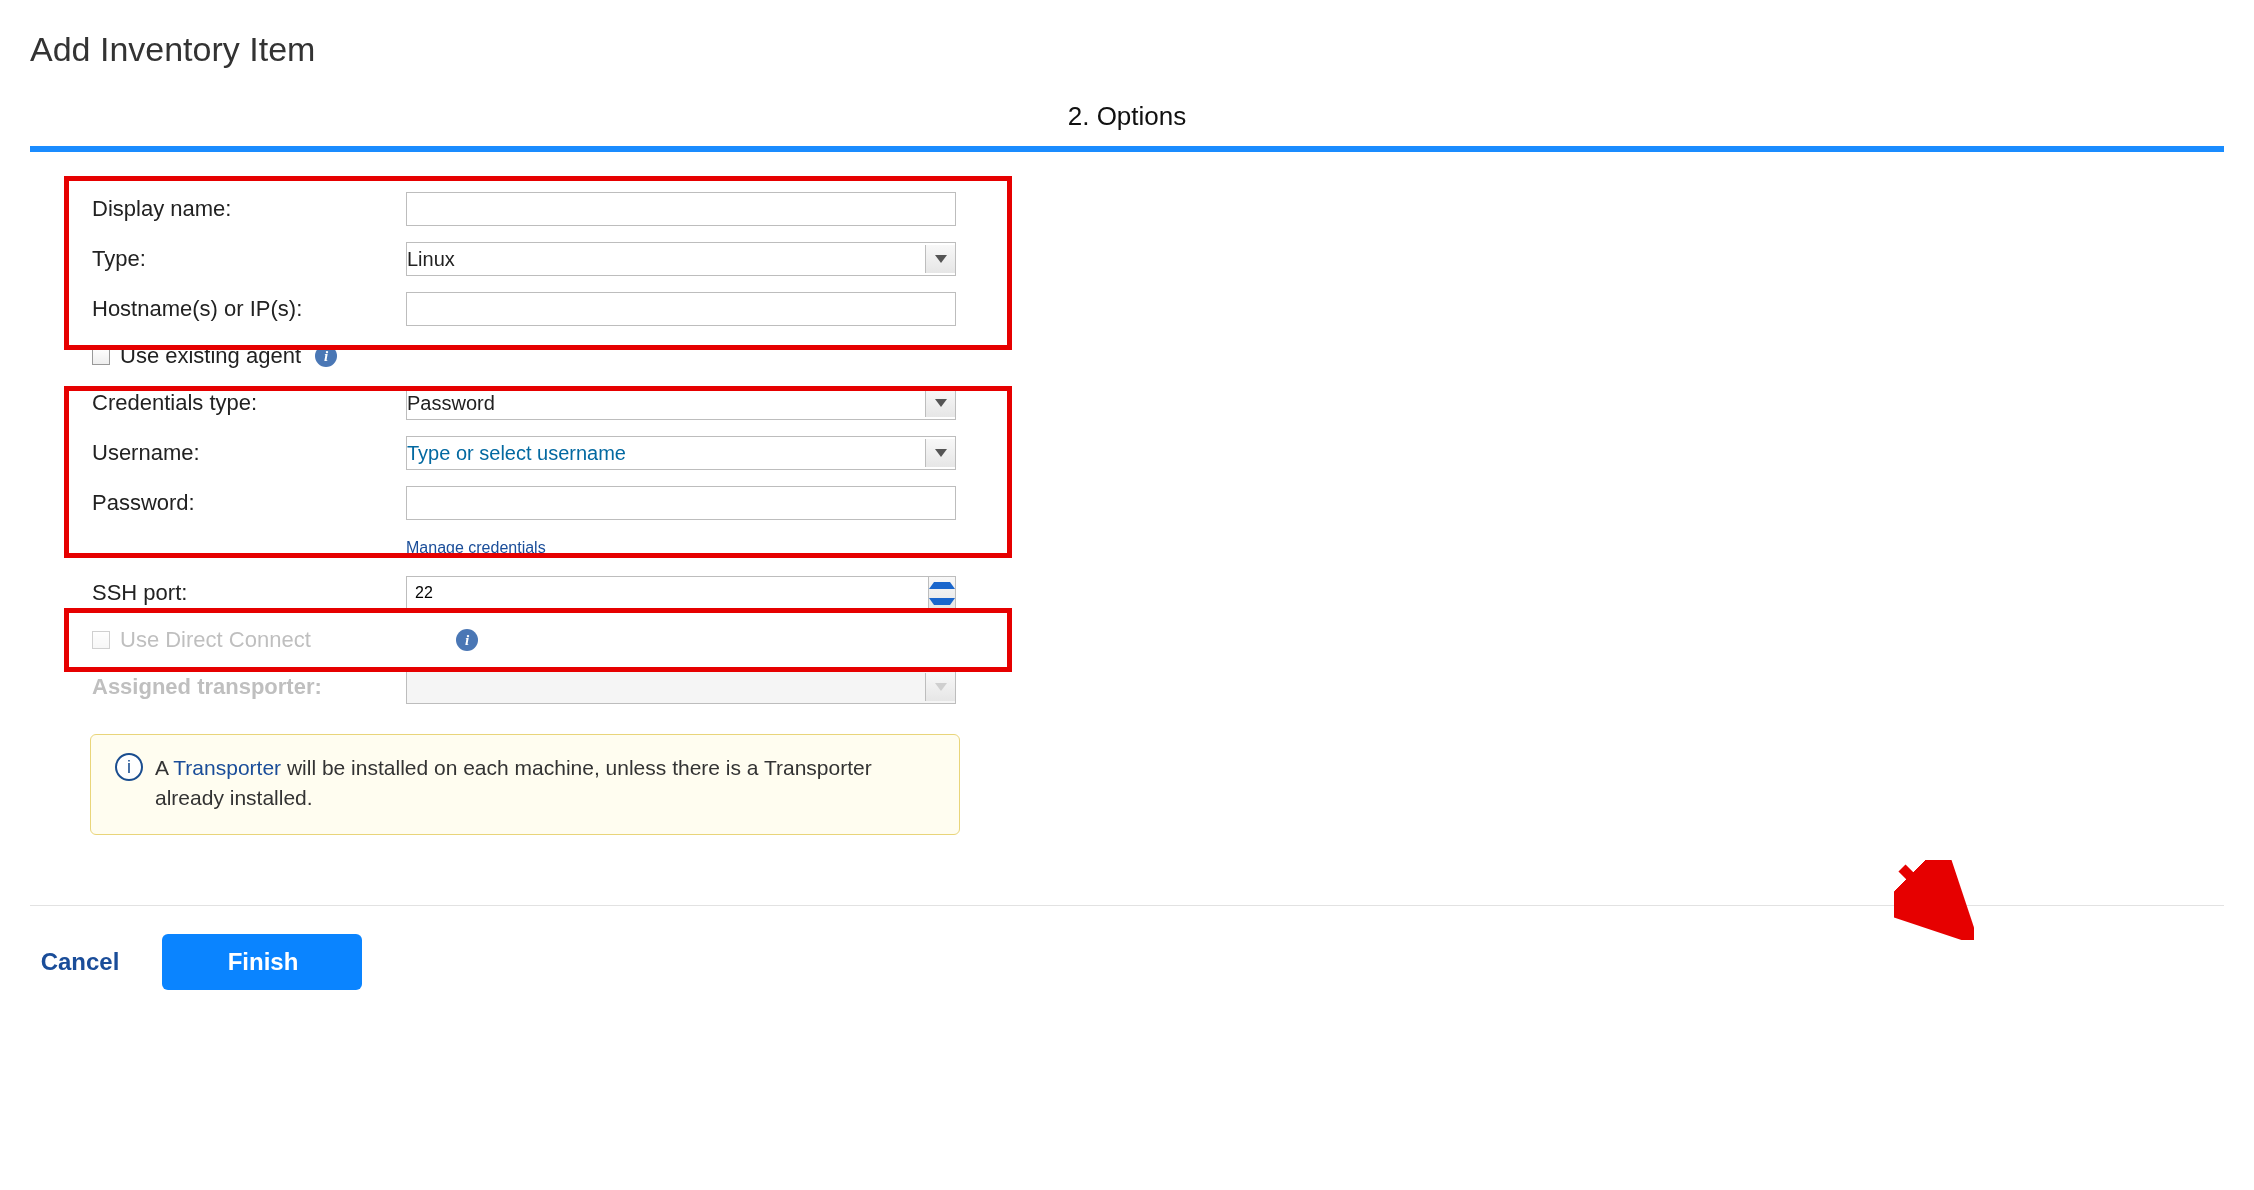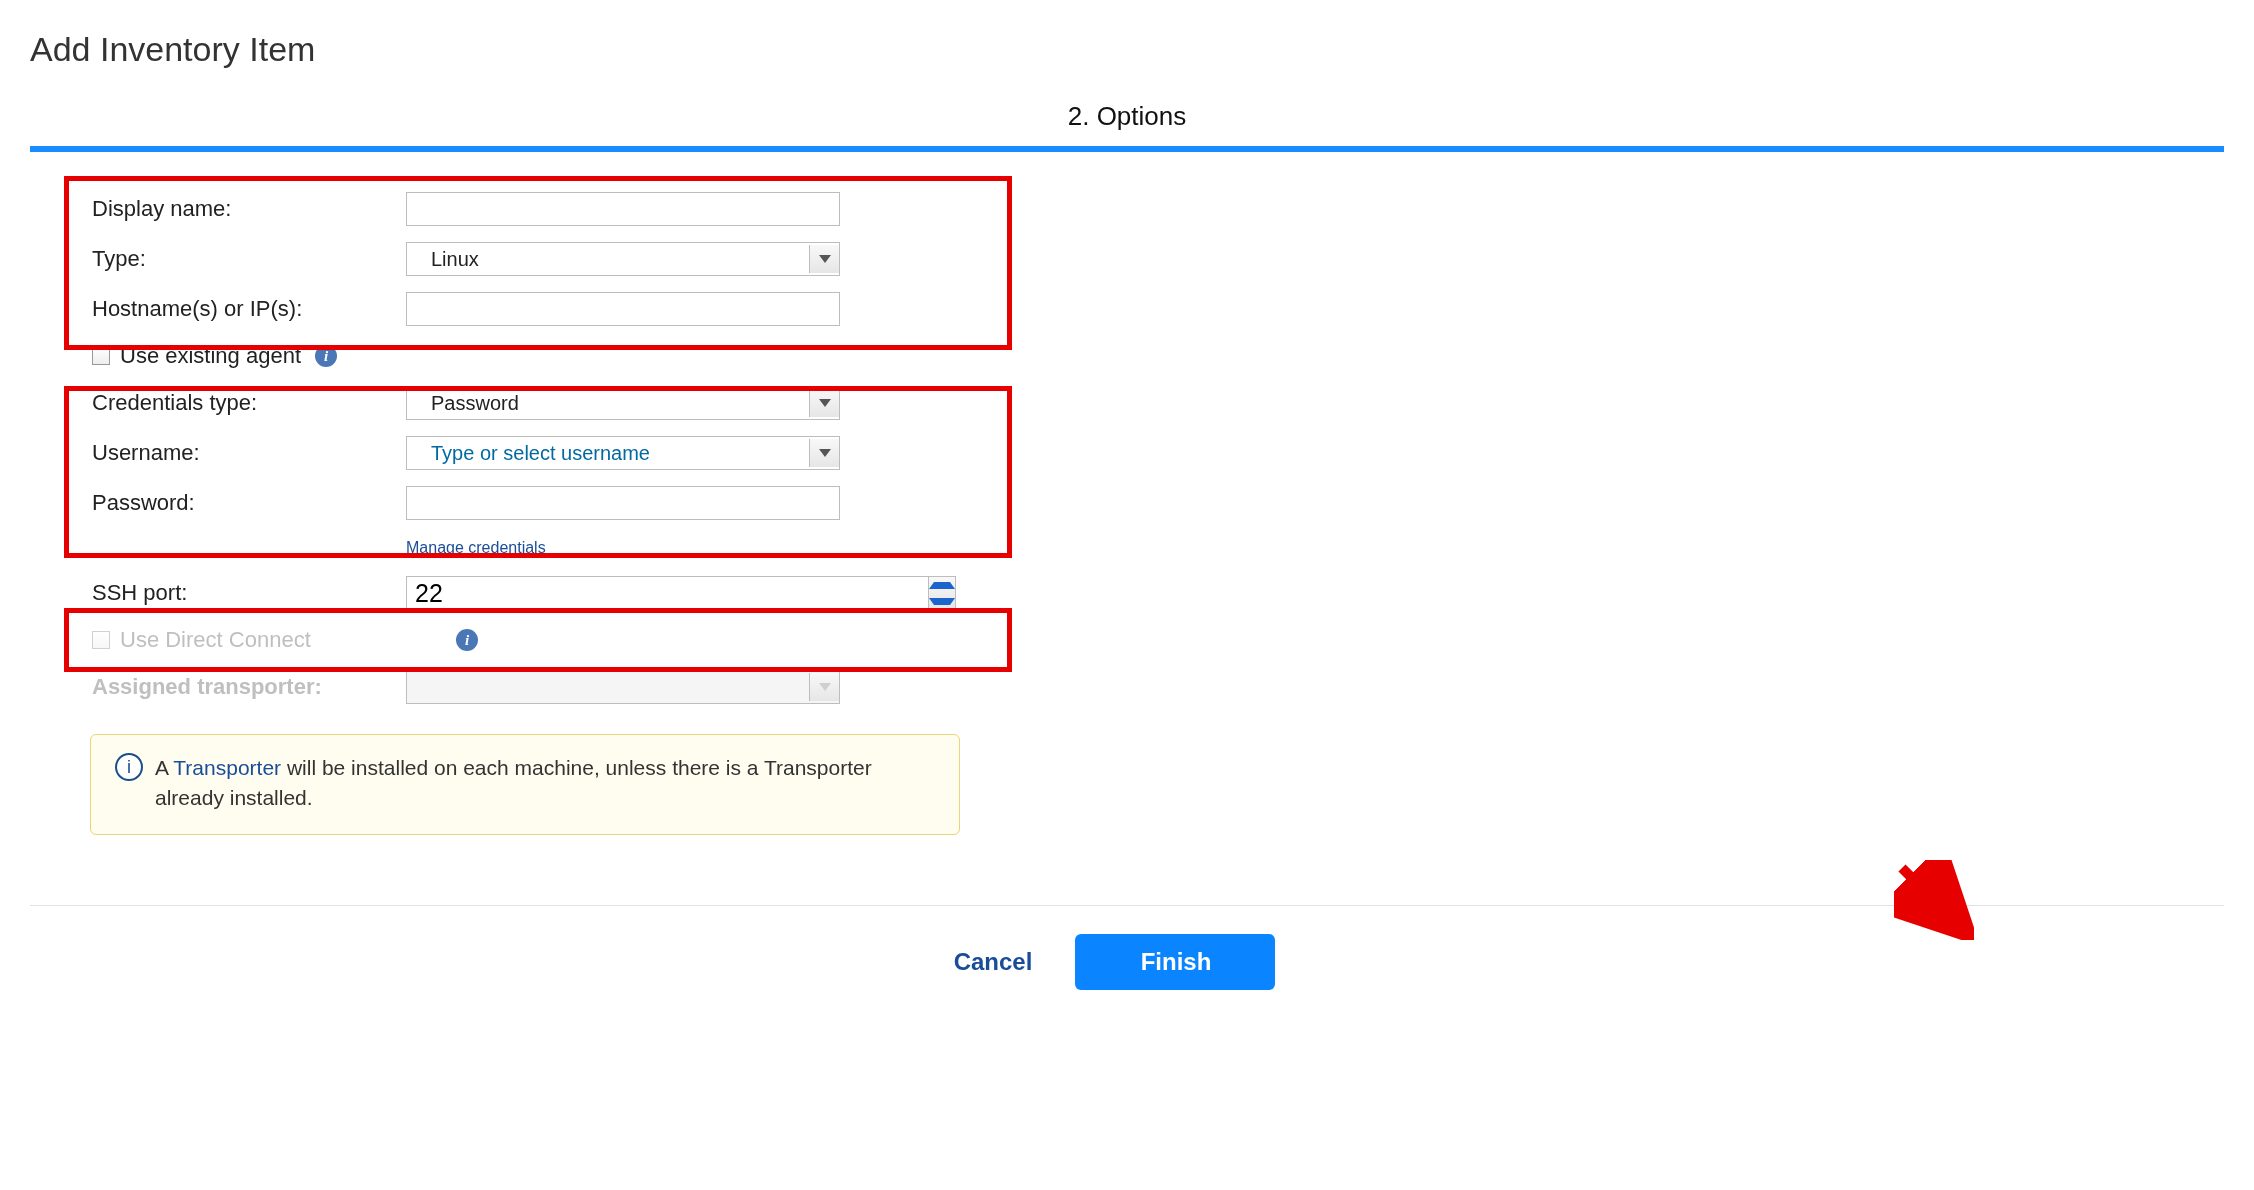--- a/index.html
+++ b/index.html
@@ -56,25 +56,25 @@
     gap: 0;
   }
   .label {
     width: 314px;
     font-size: 22px;
     color: #222;
   }
   .label.disabled { color: #bfbfbf; font-weight: bold; }
   .ctl {
     height: 34px;
-    width: 434px;
+    width: 550px;
     border: 1px solid #bdbdbd;
     background: #fff;
     font-size: 20px;
-    padding: 2px 24px;
+    padding: 2px 0;
     color: #222;
     gap: 20px;
   }
   .ctl.select {
     display: flex;
     align-items: center;
     justify-content: space-between;
     padding-right: 0;
   }
   .sel-btn {
@@ -96,21 +96,21 @@
   .spinner-ctl {
     display: flex;
     width: 550px;
     height: 34px;
   }
   .spinner-ctl input {
     flex: 1;
     border: 1px solid #bdbdbd;
     border-right: none;
     padding: 13px 8px;
-    font-size: 25px;
+    font-size: 16px;
   }
   .spin-btns {
     width: 28px;
     display: flex;
     flex-direction: column;
     border: 1px solid #bdbdbd;
     background: linear-gradient(#f8f8f8,#e6e6e6);
   }
   .spin-btns div {
     flex:1;
@@ -190,21 +190,21 @@
     line-height:1.45;
     color:#333;
   }
   .footer-sep {
     margin-top: 70px;
     border-top: 1px solid #e2e2e2;
     width: 100%;
   }
   .footer {
     display:flex;
-    justify-content:center;
+    justify-content:flex-start;
     align-items:center;
     gap: 32px;
     padding: 28px 36px 28px 0;
     position:relative;
   }
   .btn {
     min-width: 200px;
     height: 56px;
     border-radius: 6px;
     font-size: 24px;

